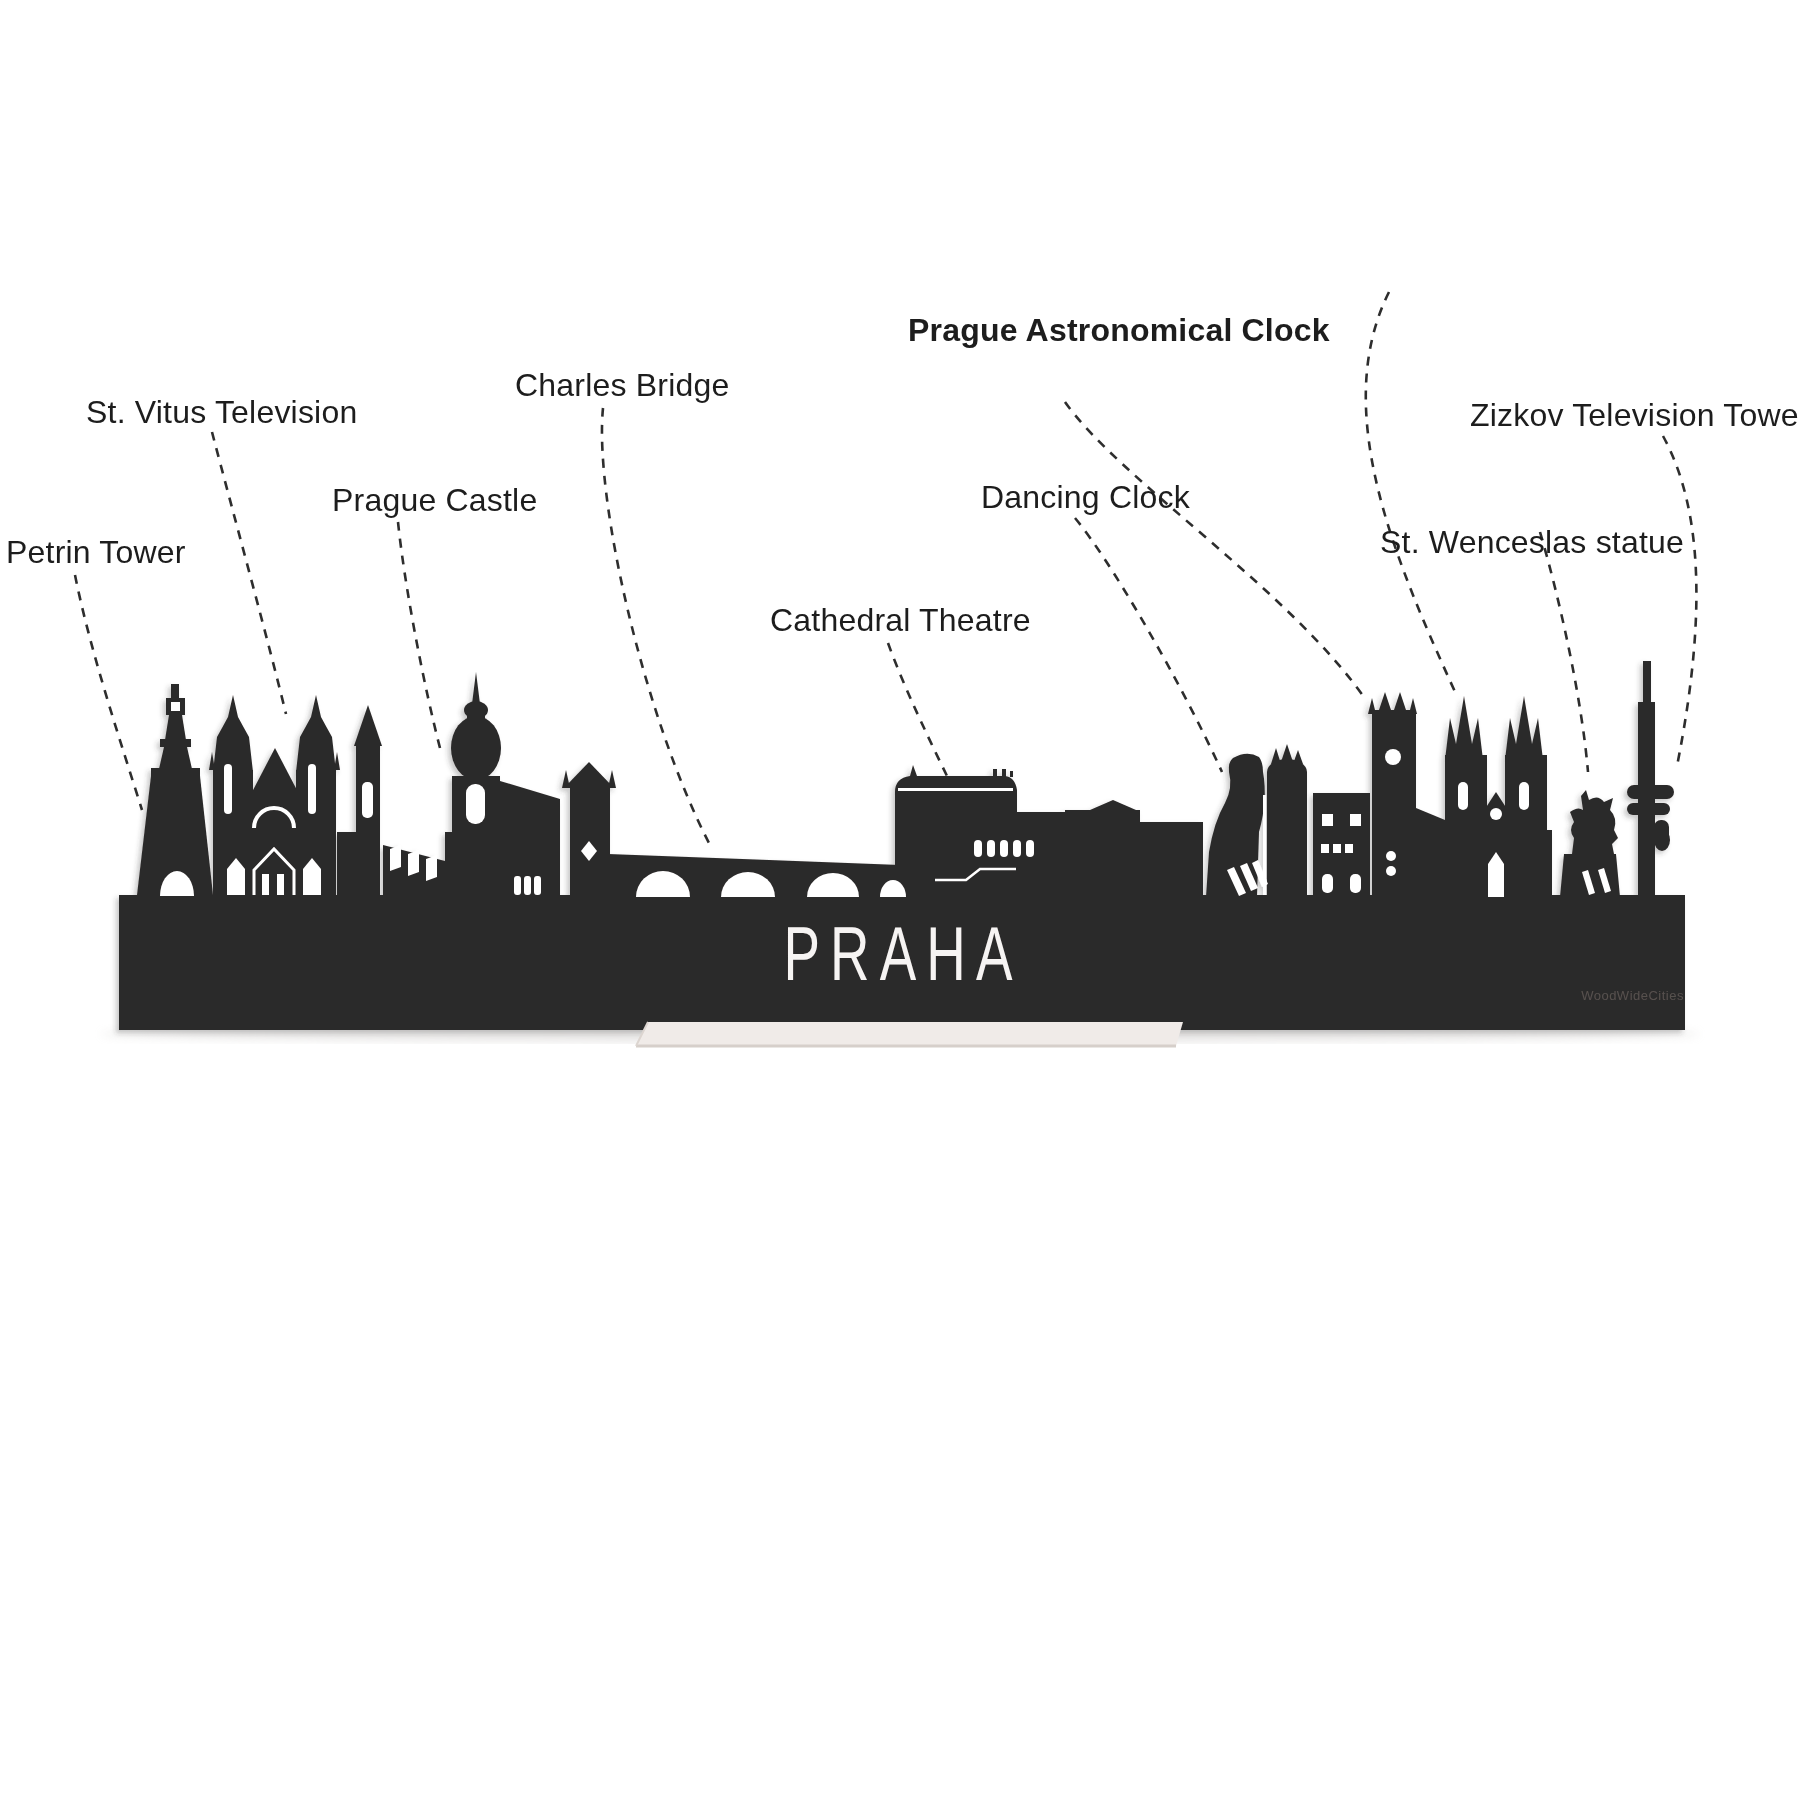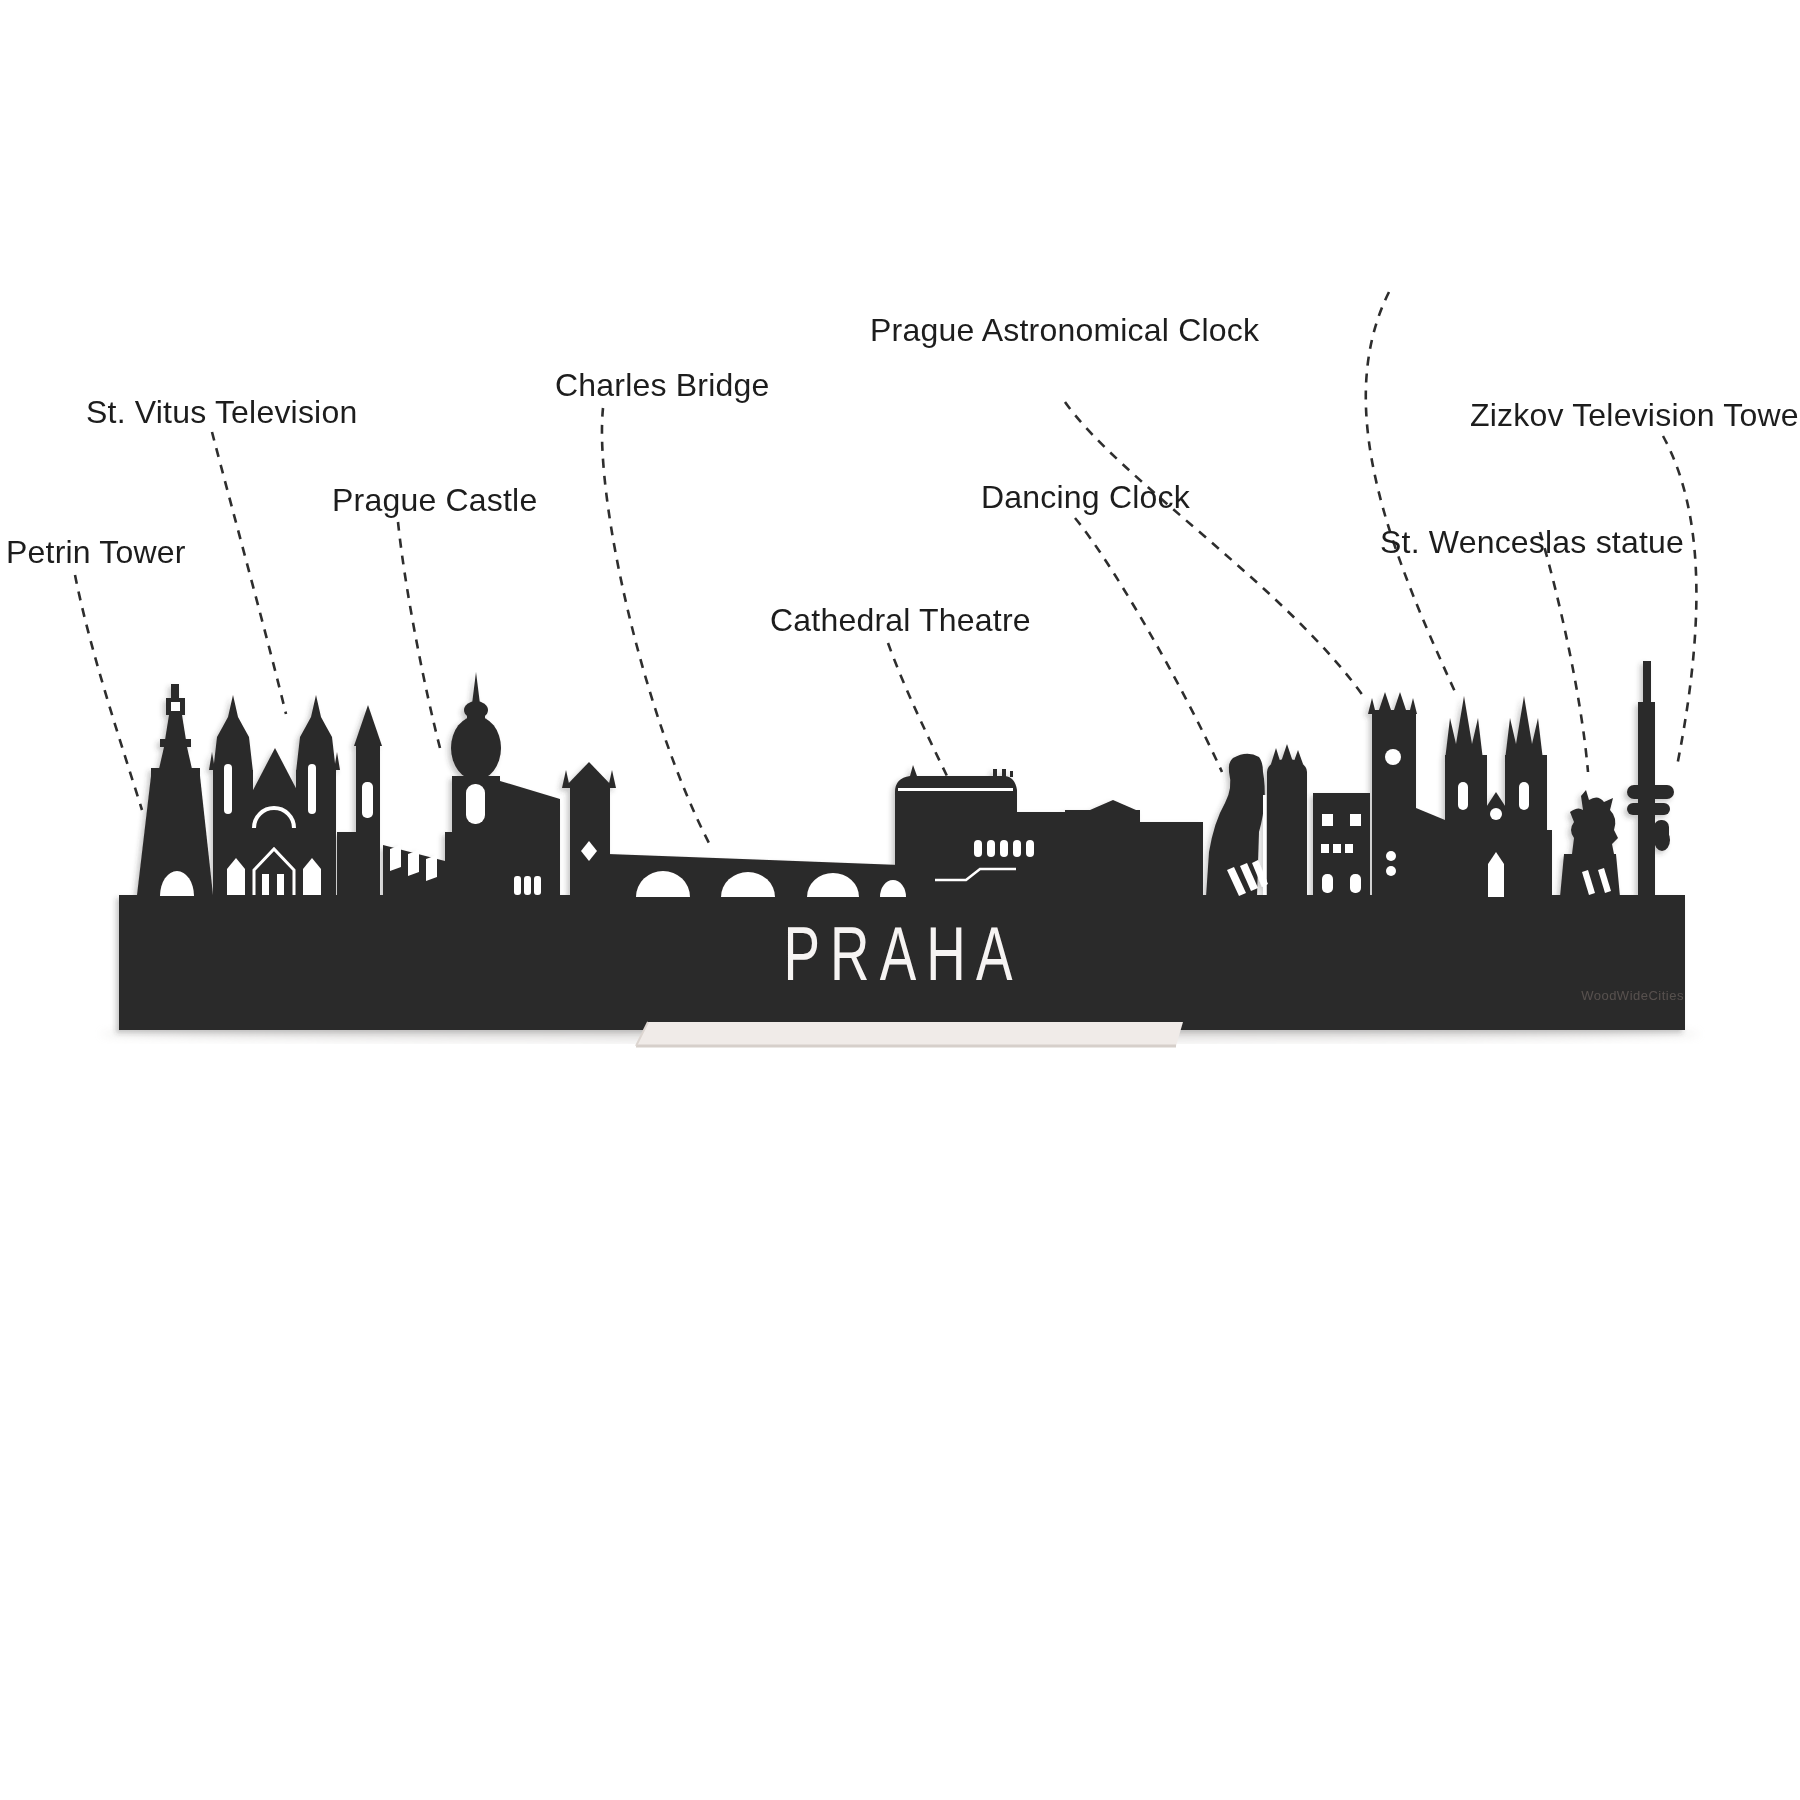--- a/index.html
+++ b/index.html
@@ -220,19 +220,19 @@
     <g>
       <polygon points="648,1022 1183,1022 1176,1046 636,1046" fill="#f0ebe8"></polygon>
       <path d="M636,1046 L1176,1046" stroke="#d6cfca" stroke-width="3" fill="none"></path>
       <path d="M648,1022 L636,1046" stroke="#dcd5d0" stroke-width="2" fill="none"></path>
     </g>
   </svg>
 
   <div class="diagram-label" style="left: 6px; top: 536px;">Petrin Tower</div>
   <div class="diagram-label" style="left: 86px; top: 396px;">St. Vitus Television</div>
   <div class="diagram-label" style="left: 332px; top: 484px;">Prague Castle</div>
-  <div class="diagram-label" style="left: 515px; top: 369px; margin-left: 40px;">Charles Bridge</div>
+  <div class="diagram-label" style="left: 515px; top: 369px;">Charles Bridge</div>
   <div class="diagram-label" style="left: 770px; top: 604px;">Cathedral Theatre</div>
-  <div class="diagram-label" style="left: 870px; top: 314px;">Prague Astronomical Clock</div>
+  <div class="diagram-label" style="left: 908px; top: 314px; font-weight: bold;">Prague Astronomical Clock</div>
   <div class="diagram-label" style="left: 981px; top: 481px;">Dancing Clock</div>
   <div class="diagram-label" style="left: 1380px; top: 498px; margin-top: 28px;">St. Wenceslas statue</div>
   <div class="diagram-label" style="left: 1470px; top: 399px;">Zizkov Television Tower</div>
 </div>
 
 </body></html>

